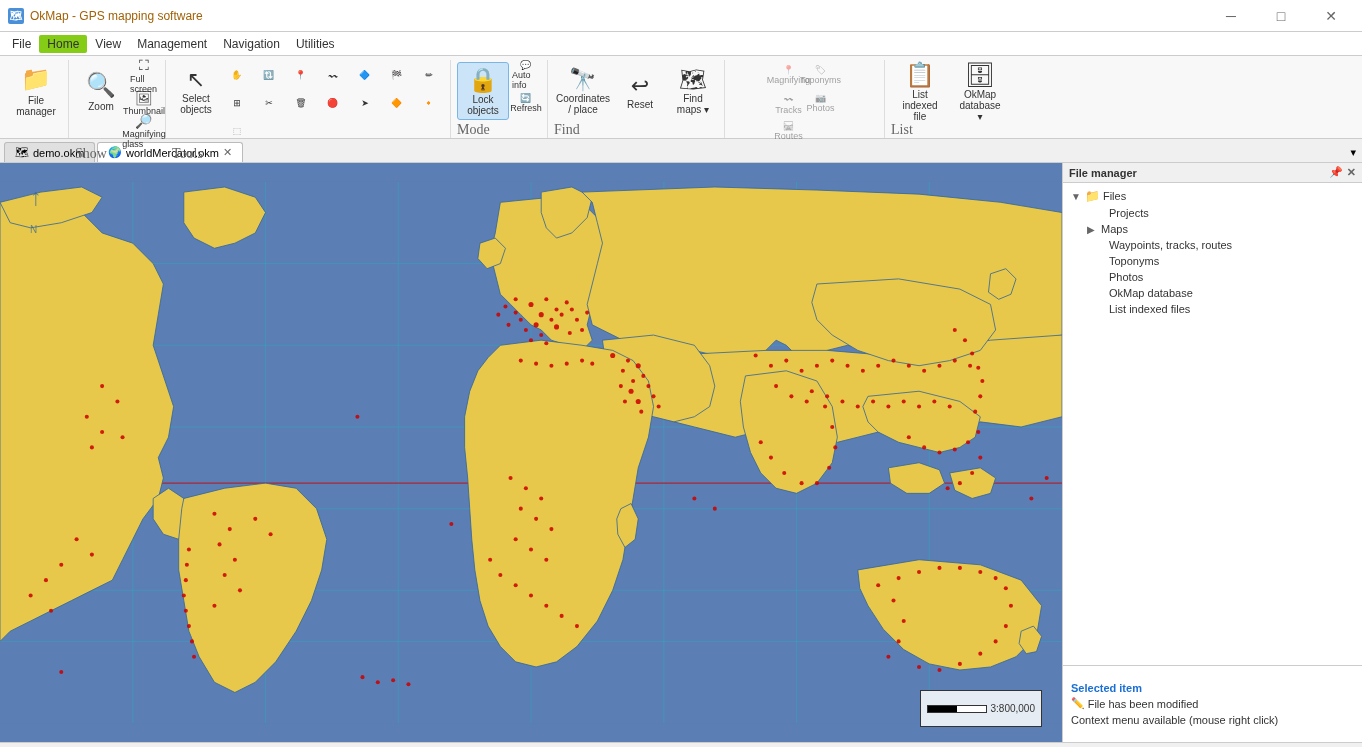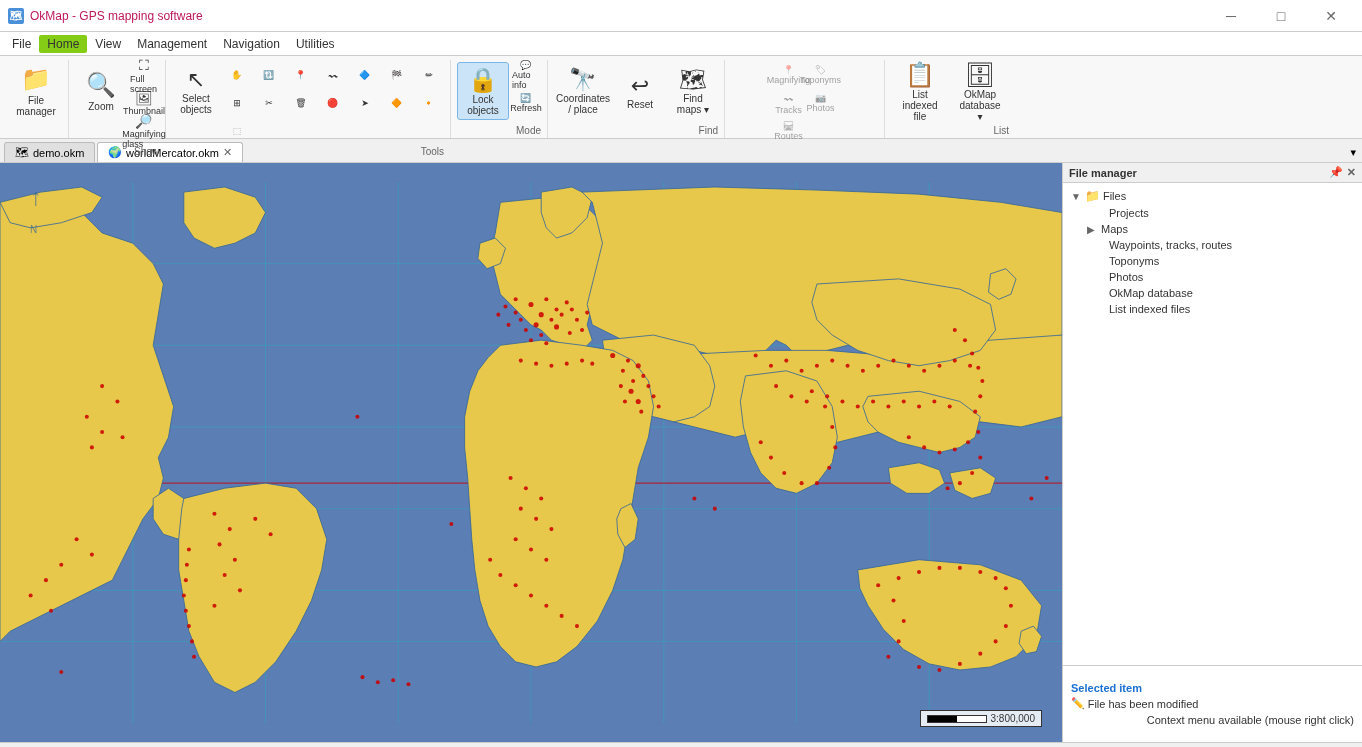--- a/index.html
+++ b/index.html
@@ -9,21 +9,21 @@
     .title-bar {
       background: #fff;
       height: 32px;
       display: flex;
       align-items: center;
       padding: 0 8px;
       border-bottom: 1px solid #ccc;
       user-select: none;
     }
     .title-bar-icon { width: 16px; height: 16px; background: #4a90d9; border-radius: 2px; margin-right: 6px; display: flex; align-items: center; justify-content: center; color: #fff; font-size: 10px; font-weight: bold; }
-    .title-bar-text { flex: 1; font-size: 12px; color: #be185d; }
+    .title-bar-text { flex: 1; font-size: 12px; color: #a16207; }
     .title-bar-controls { display: flex; gap: 4px; }
     .title-bar-btn { width: 46px; height: 32px; display: flex; align-items: center; justify-content: center; cursor: pointer; font-size: 14px; color: #666; }
 
     
     .menu-bar {
       background: #fff;
       height: 24px;
       display: flex;
       align-items: center;
       padding: 0 4px;
@@ -62,25 +62,26 @@
     }
     .ribbon-group:last-child { border-right: none; }
     .ribbon-group-items {
       display: flex;
       align-items: flex-start;
       gap: 2px;
       flex: 1;
       padding-top: 2px;
     }
     .ribbon-group-label {
-      font-size: 10px;
+      font-size: 14px;
       color: #666;
-      text-align: right;
+      text-align: left;
       padding: 2px 0;
       width: 100%;
+      font-family: Liberation Serif, serif;
     }
     .ribbon-btn-large {
       display: flex;
       flex-direction: column;
       align-items: center;
       justify-content: center;
       width: 52px;
       height: 58px;
       cursor: pointer;
       border-radius: 3px;
@@ -229,21 +230,21 @@
       opacity: 0.7;
     }
 
     
     .scale-bar {
       position: absolute;
       bottom: 15px;
       right: 20px;
       background: rgba(255,255,255,0.85);
       border: 1px solid #333;
-      padding: 2px 6px;
+      padding: 12px 6px;
       font-size: 10px;
       color: #333;
     }
   </style>
 </head>
 <body>
 
 <div class="title-bar">
   <div class="title-bar-icon">🗺</div>
   <span class="title-bar-text">OkMap - GPS mapping software</span>
@@ -786,21 +787,21 @@
         <span class="tree-expander">&nbsp;</span>
         <span>List indexed files</span>
       </div>
     </div>
     <div class="file-manager-footer">
       <div class="footer-title">Selected item</div>
       <div class="footer-detail">
         <span>✏️</span>
         <span>File has been modified</span>
       </div>
-      <div class="footer-detail" style="margin-top:4px;justify-content:flex-end;">
+      <div class="footer-detail" style="margin-top:4px;">
         <span>Context menu available (mouse right click)</span>
       </div>
     </div>
   </div>
 
 </div>
 
 <div class="status-bar">
   <div class="status-item active">General</div>
   <div class="status-item">Cursor</div>

